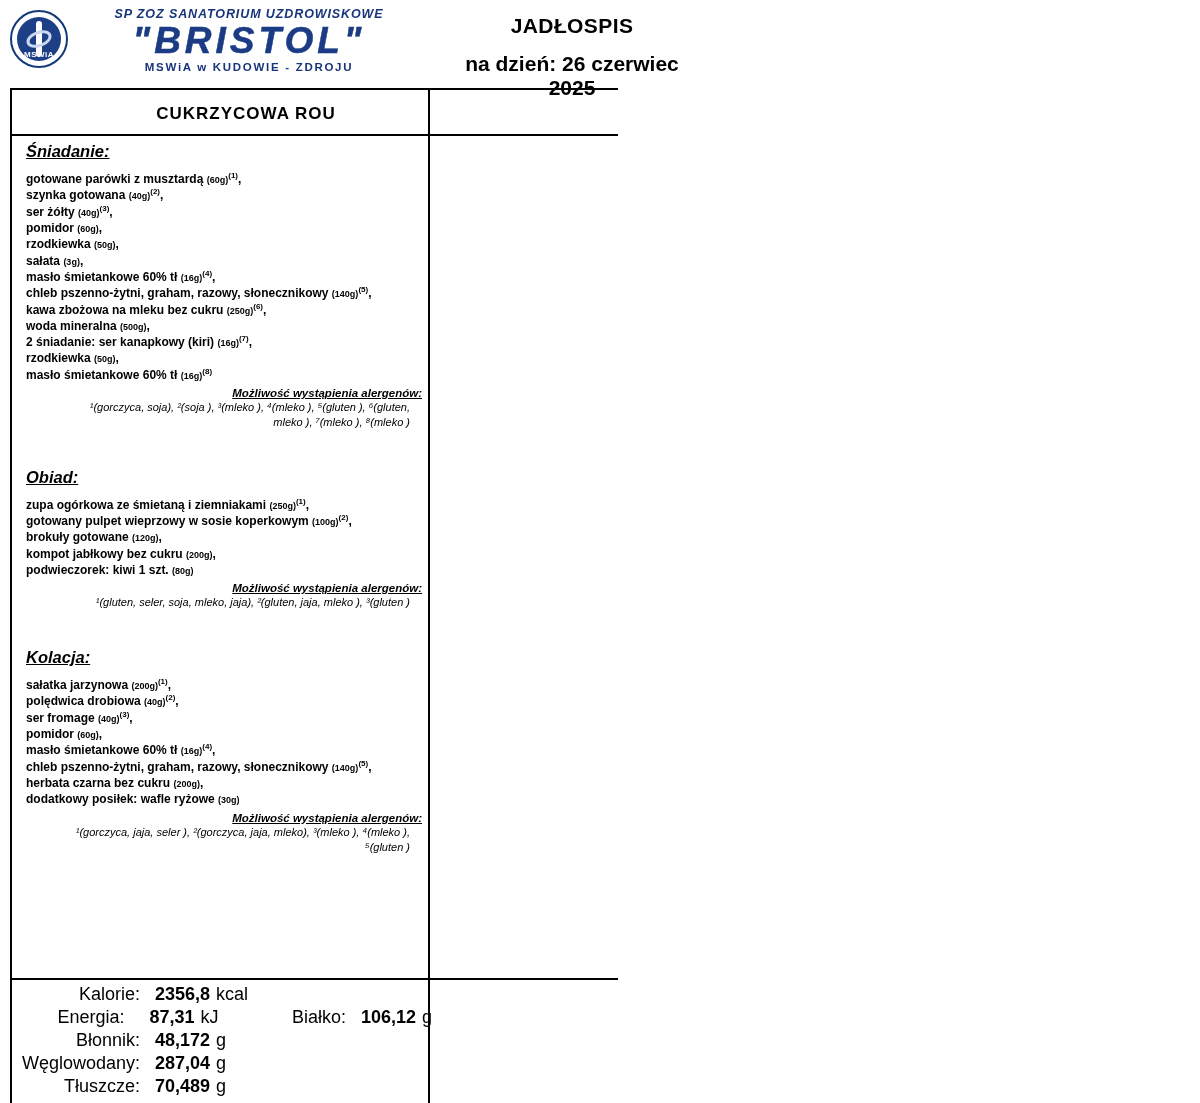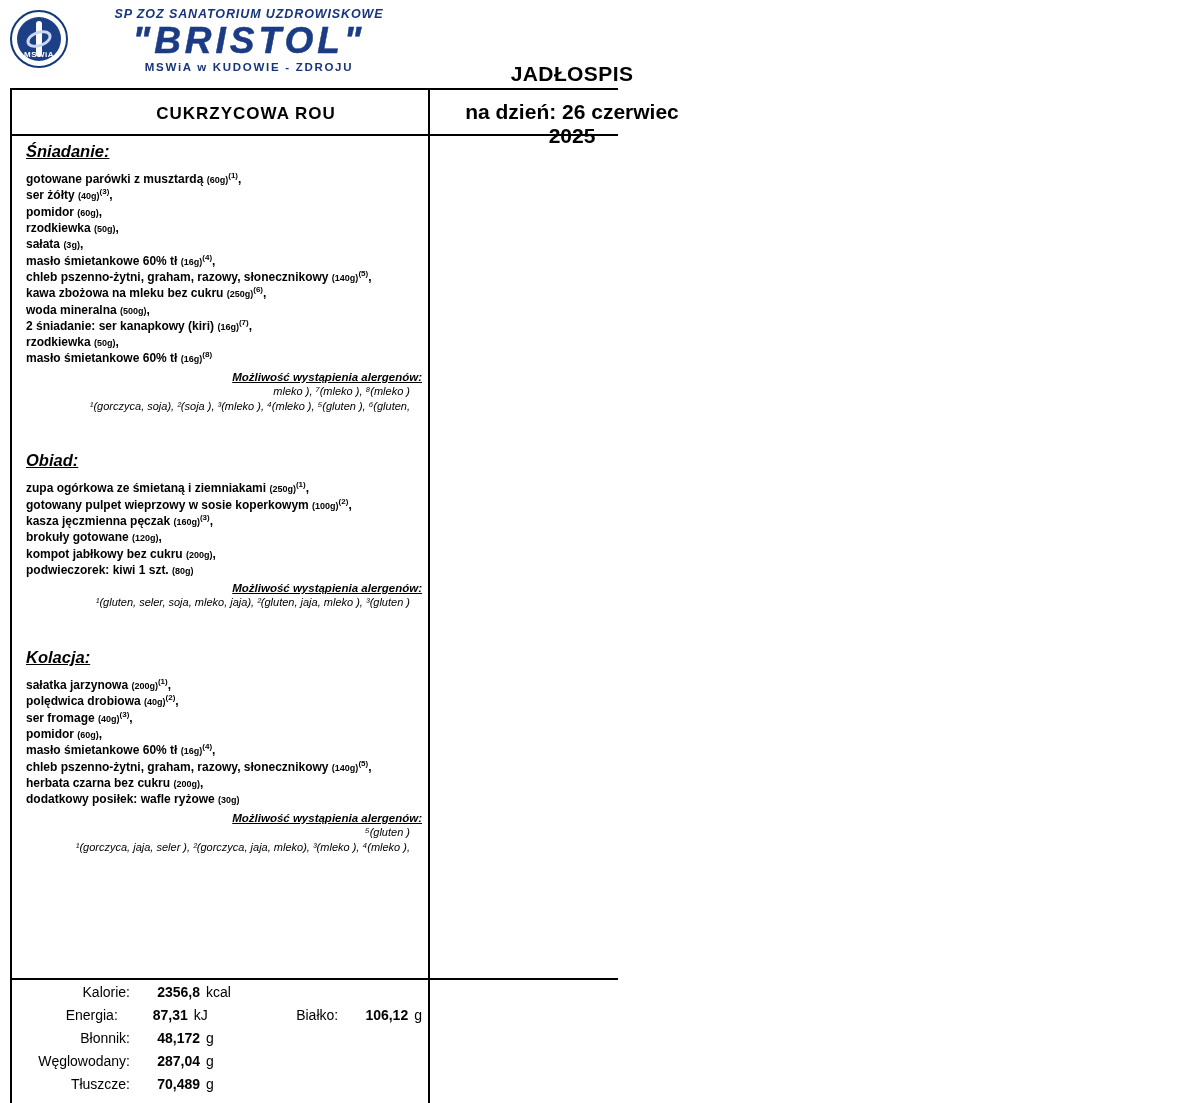--- a/index.html
+++ b/index.html
@@ -113,21 +113,20 @@
   .title-block {
     margin-left: 18px;
     padding-top: 6px;
     text-align: center;
     width: 260px;
   }
   .doc-title {
     font-size: 21px;
     font-weight: bold;
     letter-spacing: .4px;
-    margin-top: 48px;
   }
   .doc-date {
     font-size: 21px;
     font-weight: bold;
     margin-top: 14px;
   }
 
   
   .hrule {
     position: absolute;
@@ -220,21 +219,22 @@
 
   .spacer-sniadanie { height: 34px; }
   .spacer-obiad     { height: 34px; }
 
   
   .nutrition {
     position: absolute;
     top: 984px;
     left: 12px;
     width: 410px;
-    font-size: 14px;
+    font-size: 18px;
+    padding-left: 10px;
   }
   .nut-row {
     display: flex;
     align-items: baseline;
     height: 23px;
   }
   .nut-label {
     width: 118px;
     text-align: right;
     padding-right: 8px;
@@ -281,45 +281,45 @@
 <div class="vrule-left"></div>
 
 <div class="diet-name">CUKRZYCOWA ROU</div>
 
 <div class="meals">
 
   <div class="meal">
     <div class="meal-title">Śniadanie:</div>
     <ul class="meal-items">
       <li><span>gotowane parówki z musztardą</span> <span class="gram">(60g)</span><sup>(1)</sup><span>,</span></li>
+      <li><span>szynka gotowana</span> <span class="gram">(40g)</span><sup>(2)</sup><span>,</span></li>
       <li><span>ser żółty</span> <span class="gram">(40g)</span><sup>(3)</sup><span>,</span></li>
       <li><span>pomidor</span> <span class="gram">(60g)</span><sup></sup><span>,</span></li>
       <li><span>rzodkiewka</span> <span class="gram">(50g)</span><sup></sup><span>,</span></li>
       <li><span>sałata</span> <span class="gram">(3g)</span><sup></sup><span>,</span></li>
       <li><span>masło śmietankowe 60% tł</span> <span class="gram">(16g)</span><sup>(4)</sup><span>,</span></li>
       <li><span>chleb pszenno-żytni, graham, razowy, słonecznikowy</span> <span class="gram">(140g)</span><sup>(5)</sup><span>,</span></li>
       <li><span>kawa zbożowa na mleku bez cukru</span> <span class="gram">(250g)</span><sup>(6)</sup><span>,</span></li>
       <li><span>woda mineralna</span> <span class="gram">(500g)</span><sup></sup><span>,</span></li>
       <li><span>2 śniadanie: ser kanapkowy (kiri)</span> <span class="gram">(16g)</span><sup>(7)</sup><span>,</span></li>
       <li><span>rzodkiewka</span> <span class="gram">(50g)</span><sup></sup><span>,</span></li>
       <li><span>masło śmietankowe 60% tł</span> <span class="gram">(16g)</span><sup>(8)</sup><span></span></li>
     </ul>
     <div class="allergen-head">Możliwość wystąpienia alergenów:</div>
+    <div class="allergen-body">¹(gorczyca, soja), ²(soja ), ³(mleko ), ⁴(mleko ), ⁵(gluten  ), ⁶(gluten,</div>
     <div class="allergen-body">mleko ), ⁷(mleko ), ⁸(mleko )</div>
-    <div class="allergen-body">¹(gorczyca, soja), ²(soja ), ³(mleko ), ⁴(mleko ), ⁵(gluten  ), ⁶(gluten,</div>
   </div>
 
   <div class="spacer-sniadanie"></div>
 
   <div class="meal">
     <div class="meal-title">Obiad:</div>
     <ul class="meal-items">
       <li><span>zupa ogórkowa ze śmietaną i ziemniakami</span> <span class="gram">(250g)</span><sup>(1)</sup><span>,</span></li>
       <li><span>gotowany pulpet wieprzowy w sosie koperkowym</span> <span class="gram">(100g)</span><sup>(2)</sup><span>,</span></li>
-      <li><span>kasza jęczmienna pęczak</span> <span class="gram">(160g)</span><sup>(3)</sup><span>,</span></li>
       <li><span>brokuły gotowane</span> <span class="gram">(120g)</span><sup></sup><span>,</span></li>
       <li><span>kompot jabłkowy bez cukru</span> <span class="gram">(200g)</span><sup></sup><span>,</span></li>
       <li><span>podwieczorek: kiwi 1 szt.</span> <span class="gram">(80g)</span><sup></sup><span></span></li>
     </ul>
     <div class="allergen-head">Możliwość wystąpienia alergenów:</div>
     <div class="allergen-body">¹(gluten, seler, soja, mleko,  jaja), ²(gluten, jaja, mleko ), ³(gluten )</div>
   </div>
 
   <div class="spacer-obiad"></div>
 
@@ -329,22 +329,22 @@
       <li><span>sałatka jarzynowa</span> <span class="gram">(200g)</span><sup>(1)</sup><span>,</span></li>
       <li><span>polędwica drobiowa</span> <span class="gram">(40g)</span><sup>(2)</sup><span>,</span></li>
       <li><span>ser fromage</span> <span class="gram">(40g)</span><sup>(3)</sup><span>,</span></li>
       <li><span>pomidor</span> <span class="gram">(60g)</span><sup></sup><span>,</span></li>
       <li><span>masło śmietankowe 60% tł</span> <span class="gram">(16g)</span><sup>(4)</sup><span>,</span></li>
       <li><span>chleb pszenno-żytni, graham, razowy, słonecznikowy</span> <span class="gram">(140g)</span><sup>(5)</sup><span>,</span></li>
       <li><span>herbata czarna bez cukru</span> <span class="gram">(200g)</span><sup></sup><span>,</span></li>
       <li><span>dodatkowy posiłek: wafle ryżowe</span> <span class="gram">(30g)</span><sup></sup><span></span></li>
     </ul>
     <div class="allergen-head">Możliwość wystąpienia alergenów:</div>
+    <div class="allergen-body">¹(gorczyca, jaja, seler ), ²(gorczyca, jaja,  mleko), ³(mleko ), ⁴(mleko ),</div>
     <div class="allergen-body">⁵(gluten )</div>
-    <div class="allergen-body">¹(gorczyca, jaja, seler ), ²(gorczyca, jaja,  mleko), ³(mleko ), ⁴(mleko ),</div>
   </div>
 
 </div>
 
 <div class="nutrition">
   <div class="nut-row">
     <div class="nut-label">Kalorie:</div>
     <div class="nut-value">2356,8</div>
     <div class="nut-unit">kcal</div>
   </div>

